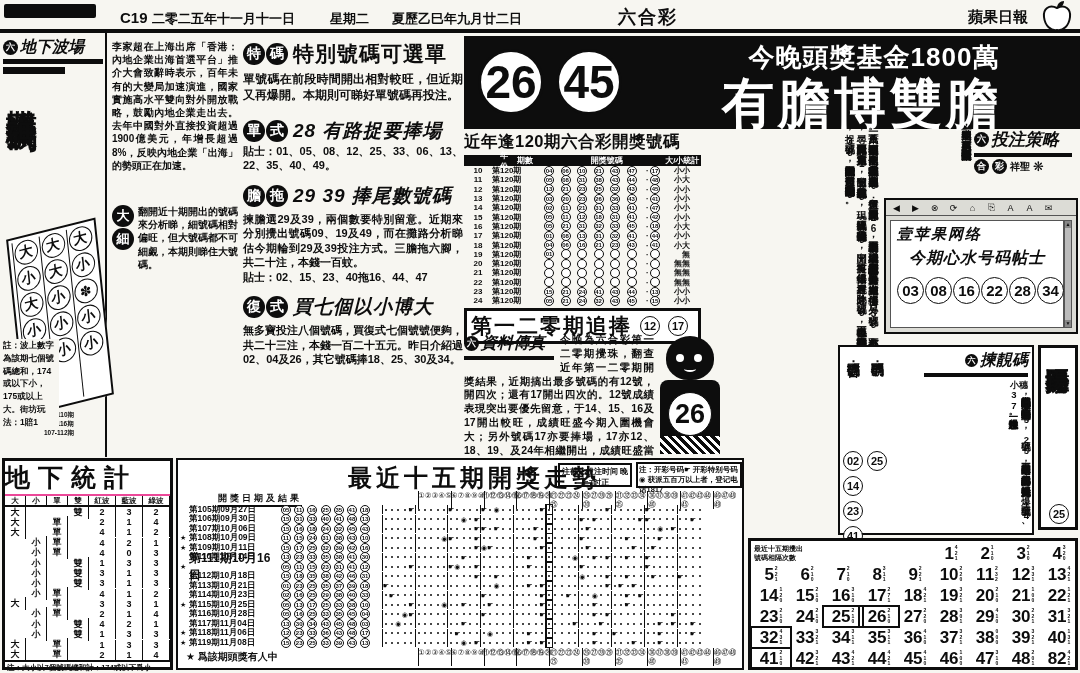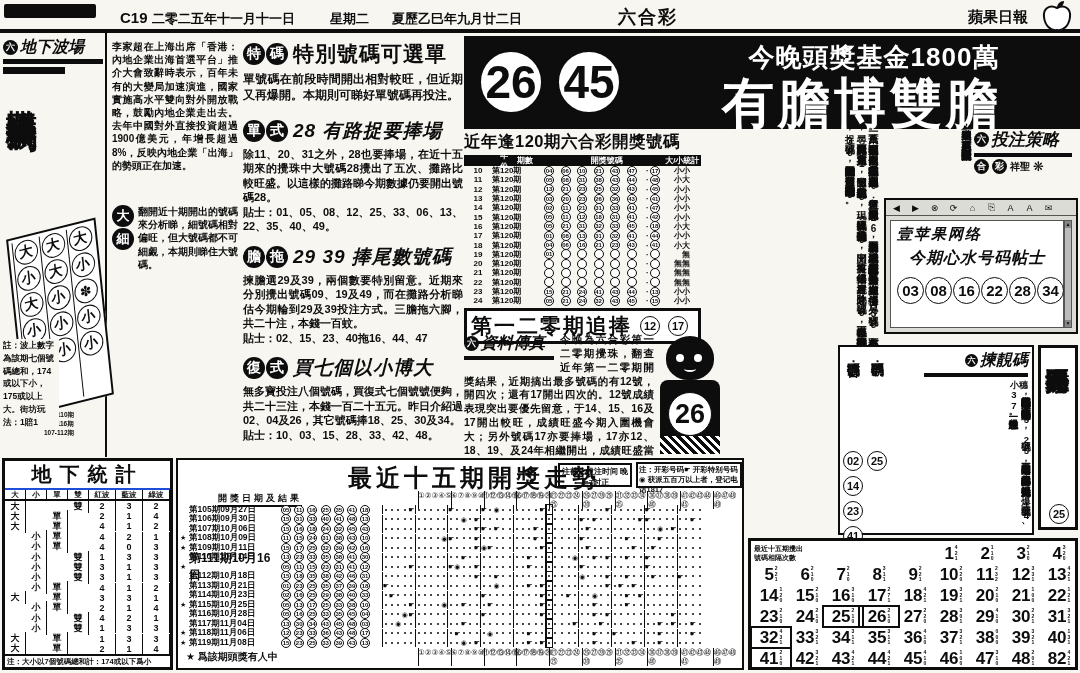--- a/index.html
+++ b/index.html
@@ -110,21 +110,20 @@
       <div class="body-text" style="font-size:12px;margin-top:4px;">單號碼在前段時間開出相對較旺，但近期又再爆開。本期則可睇好單號碼再投注。</div>
     </div>
     <div style="margin-top:14px;">
       <div style="display:flex;align-items:center;gap:5px;">
         <span class="badge">
             <span>單</span>
             <span>式</span>
           </span>
         <span class="sect-title">28 有路捉要捧場</span>
       </div>
-      <div class="body-text" style="font-size:11px;margin-top:3px;">除11、20、31之外，28也要捧場，在近十五期來的攪珠中大號碼28攪出了五次、攤路比較旺盛。以這樣的攤路睇今期數據仍要開出號碼28。</div>
       <div class="body-text" style="font-size:11px;">貼士：01、05、08、12、25、33、06、13、22、35、40、49。</div>
     </div>
     <div style="margin-top:10px;">
       <div style="display:flex;align-items:center;gap:5px;">
         <span class="badge">
             <span>膽</span>
             <span>拖</span>
           </span>
         <span class="sect-title">29 39 捧尾數號碼</span>
       </div>
@@ -133,21 +132,20 @@
     </div>
     <div style="margin-top:10px;">
       <div style="display:flex;align-items:center;gap:5px;">
         <span class="badge">
             <span>復</span>
             <span>式</span>
           </span>
         <span class="sect-title">買七個以小博大</span>
       </div>
       <div class="body-text" style="font-size:11px;margin-top:3px;">無多寶投注八個號碼，買復式七個號號便夠，共二十三注，本錢一百二十五元。昨日介紹過02、04及26，其它號碼捧18、25、30及34。</div>
-      <div class="body-text" style="font-size:11px;">貼士：10、03、15、28、33、42、48。</div>
     </div>
   </div>
 
   <div class="abs" style="left:464px;top:36px;width:616px;height:93px;background:#0d0d0d;color:#fff;">
     <span class="ball b64 abs" style="left:14px;top:13px;">26</span>
     <span class="ball b64 abs" style="left:92px;top:13px;">45</span>
     <div class="abs b" style="left:208px;top:4px;width:404px;font-size:26px;color:#fff;text-align:center;letter-spacing:1px;">今晚頭獎基金1800萬</div>
     <div class="abs b" style="left:180px;top:33px;width:436px;font-size:52px;color:#fff;text-align:center;letter-spacing:4px;transform:scaleY(1.05);">有膽博雙膽</div>
   </div>
 
@@ -481,21 +479,21 @@
     <span class="ball b20 abs" style="left:27px;top:104px;">25</span>
     <div class="vtext body-text abs" style="left:52px;top:42px;width:140px;height:142px;font-size:9.5px;">在近期來的攪珠中睇尾的號碼較為惹人注目，在今期的攪珠中睇特別要留意號碼25，號碼25在最近十五期中開出一次，此趨勢必然指向再開的格局，所以得首先力捧此號碼，爆。至于號碼14、37也得加以注意一綫。</div>
   </div>
 
   <div class="abs" style="left:1038px;top:345px;width:40px;height:185px;border:3px solid #0d0d0d;background:#fff;text-align:center;">
     <div class="vtext b" style="font-size:24px;margin:3px auto 0;line-height:1.05;">攤路旺要捧場</div>
     <span class="ball b20 abs" style="left:8px;bottom:3px;">25</span>
   </div>
 
   <div class="abs" style="left:2px;top:458px;width:171px;height:212px;border:3px solid #0d0d0d;background:#fff;">
-    <div class="b" style="font-size:20px;text-align:center;letter-spacing:8px;border-bottom:2px solid #1d4ed8;">地下統計</div>
+    <div class="b" style="font-size:25px;letter-spacing:8px;border-bottom:2px solid #ec4899;">地下統計</div>
     <div id="ug-head" style="display:flex;font-size:7.5px;font-weight:bold;border-bottom:2px solid #0d0d0d;height:11px;align-items:center;">
         <div style="width: 21px; text-align: center; border-right: 1px solid rgb(13, 13, 13);">大</div>
         <div style="width: 21px; text-align: center; border-right: 1px solid rgb(13, 13, 13);">小</div>
         <div style="width: 21px; text-align: center; border-right: 1px solid rgb(13, 13, 13);">單</div>
         <div style="width: 21px; text-align: center; border-right: 1px solid rgb(13, 13, 13);">雙</div>
         <div style="width: 27px; text-align: center; border-right: 1px solid rgb(13, 13, 13);">紅波</div>
         <div style="width: 27px; text-align: center; border-right: 1px solid rgb(13, 13, 13);">藍波</div>
         <div style="width: 27px; text-align: center; border-right: 1px solid rgb(13, 13, 13);">綠波</div>
       </div>
     <div id="ug-body">

